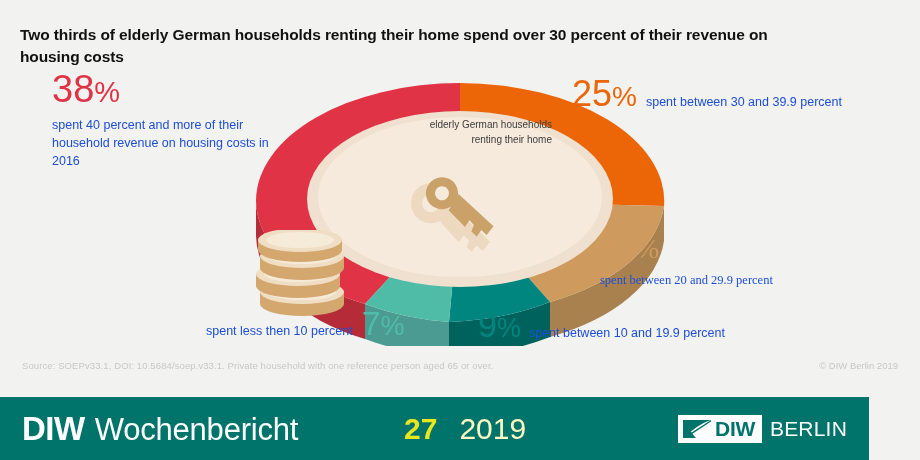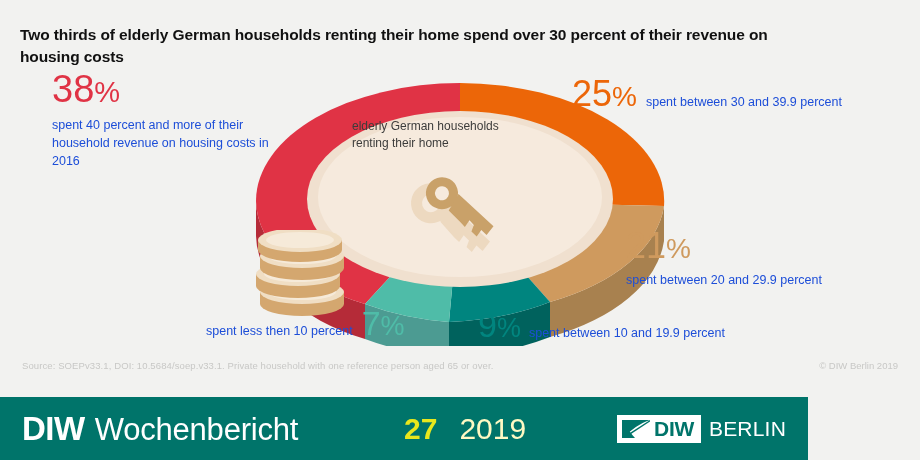--- a/index.html
+++ b/index.html
@@ -48,40 +48,40 @@
 
   #callout-38 { left:52px; top:22px; width:230px; text-align:left; }
   #callout-38 .pct { color:#e03345; font-size:38px; }
   #callout-38 .pct .sign { font-size:29px; }
   #callout-38 .desc { margin-top:8px; }
 
   #callout-25 { left:572px; top:28px; display:flex; align-items:baseline; gap:9px; }
   #callout-25 .pct { color:#ec6608; font-size:36px; }
   #callout-25 .pct .sign { font-size:28px; }
 
-  #callout-21 { left:626px; top:180px; }
+  #callout-21 { left:600px; top:180px;font-family:Liberation Serif, serif; }
   #callout-21 .pct { color:#cf9a5e; font-size:36px; }
   #callout-21 .pct .sign { font-size:28px; }
   #callout-21 .desc { margin-top:7px; }
 
   #callout-7 { left:206px; top:258px; display:flex; align-items:baseline; gap:9px; }
   #callout-7 .pct { color:#4fbca8; font-size:34px; }
   #callout-7 .pct .sign { font-size:27px; }
 
   #callout-9 { left:478px; top:260px; display:flex; align-items:baseline; gap:8px; }
   #callout-9 .pct { color:#00857f; font-size:34px; }
   #callout-9 .pct .sign { font-size:27px; }
 
   
   #center-text {
     position:absolute;
     left:352px; top:70px;
     width:200px;
-    text-align:left;
-    font-size:12px;
+    text-align:right;
+    font-size:10px;
     line-height:1.45;
     color:#3c3c3b;
   }
 
   
   #source-note {
     position:absolute;
     left:22px; top:360px;
     font-size:9.5px;
     color:#c8c8c6;
@@ -91,21 +91,21 @@
     position:absolute;
     right:22px; top:360px;
     font-size:9.5px;
     color:#c8c8c6;
   }
 
   
   #footer {
     position:absolute;
     left:0; bottom:0;
-    width:808px; height:63px;
+    width:869px; height:63px;
     background:#00746a;
     display:flex;
     align-items:center;
   }
   #footer-brand {
     position:absolute;
     left:22px;
     display:flex; align-items:baseline; gap:10px;
     color:#ffffff;
   }

